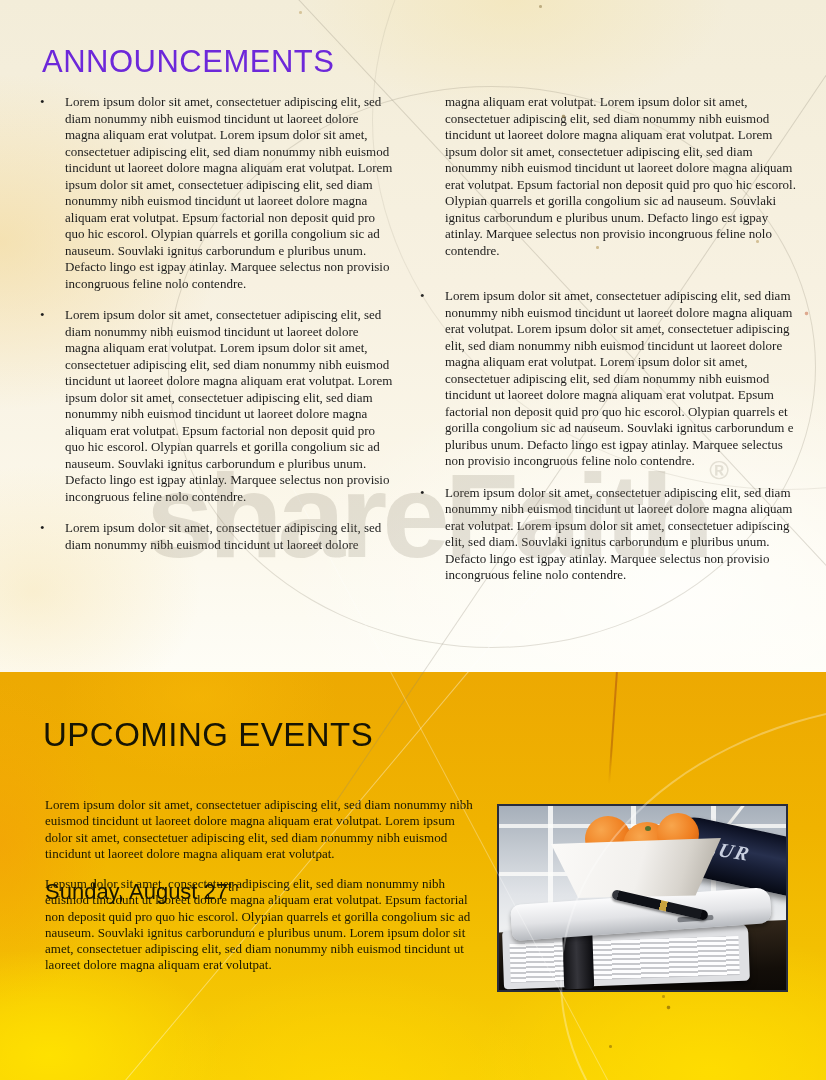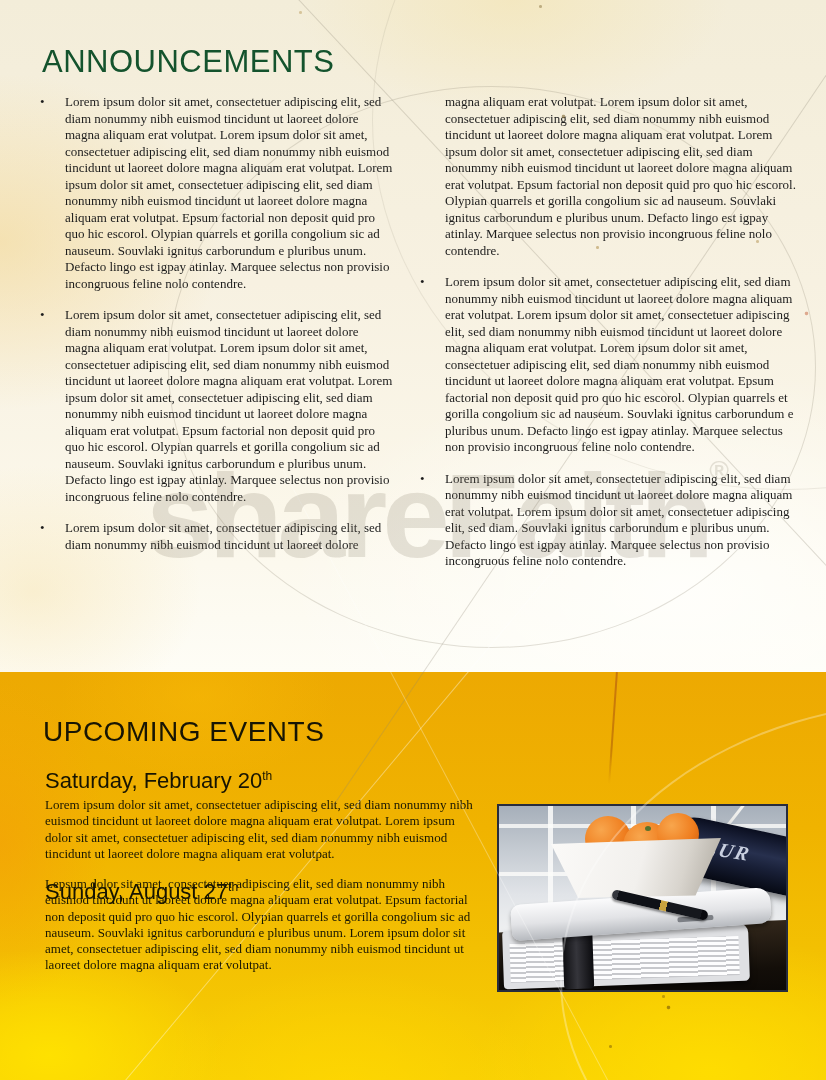--- a/index.html
+++ b/index.html
@@ -31,32 +31,32 @@
       806px 313px 0 1.2px rgba(190,80,40,.45),
       668px 1007px 0 1.2px rgba(90,60,10,.5),
       610px 1046px 0 1px rgba(90,60,10,.4),
       663px 996px 0 1px rgba(90,60,10,.35);
     z-index:4;
   }
 
   .announce-title {
     position:absolute; left:42px; top:44px; z-index:3;
     font-family:"Liberation Sans", sans-serif; font-size:31px; font-weight:400;
-    letter-spacing:.5px; color:#14532d; white-space:nowrap;
+    letter-spacing:.5px; color:#6d28d9; white-space:nowrap;
   }
 
   .col { position:absolute; top:94px; z-index:3; font-size:13px; line-height:16.5px; }
   .col-left  { left:40px;  width:356px; }
   .col-right { left:420px; width:384px; }
 
   .bullet-item { display:flex; margin-bottom:15px; }
   .bullet-marker { flex:0 0 25px; }
   .bullet-marker::before { content:"\2022"; font-size:13px; }
   .bullet-text { flex:1; text-align:left; }
-  .cont-para { margin-left:25px; margin-bottom:15px; }
+  .cont-para { margin-left:25px; margin-bottom:29px; }
 
   
   .wm { position:absolute; pointer-events:none; z-index:8; }
   .wm-sharefaith {
     left:146px; top:448px; white-space:nowrap;
     font-family:"Liberation Sans", sans-serif; font-weight:bold;
     font-size:118px; letter-spacing:-5px; color:rgba(128,120,102,.20);
     transform:scaleX(1.03); transform-origin:left top;
   }
   .wm-reg { font-size:26px; letter-spacing:0; vertical-align:78px; }
@@ -78,21 +78,21 @@
       radial-gradient(240px 150px at 6% 94%, rgba(255,226,0,.95), rgba(255,226,0,0) 72%),
       radial-gradient(330px 190px at 86% 98%, rgba(255,222,0,.9), rgba(255,222,0,0) 72%),
       radial-gradient(280px 170px at 42% 102%, rgba(255,216,0,.75), rgba(255,216,0,0) 70%),
       radial-gradient(150px 230px at 0% 42%, rgba(244,160,8,.65), rgba(244,160,8,0) 72%),
       radial-gradient(200px 120px at 24% 6%, rgba(248,186,6,.55), rgba(248,186,6,0) 70%),
       linear-gradient(180deg, #eda902 0%, #f0b300 38%, #f3c002 68%, #f8cf04 100%);
     z-index:1;
   }
   .events-title {
     position:absolute; left:43px; top:716px; z-index:3;
-    font-family:"Liberation Sans", sans-serif; font-size:28px; font-weight:400;
+    font-family:"Liberation Sans", sans-serif; font-size:33px; font-weight:400;
     letter-spacing:.5px; color:#171504; white-space:nowrap;
   }
   .event-date {
     position:absolute; left:45px; z-index:3;
     font-family:"Liberation Sans", sans-serif; font-size:22px; font-weight:400;
     color:#161402; white-space:nowrap;
   }
   .event-date .ord { font-size:12px; vertical-align:8px; }
   .event-date-1 { top:768px; }
   .event-date-2 { top:879px; }
@@ -193,21 +193,20 @@
     <div class="bullet-item">
       <span class="bullet-marker"></span>
       <p class="bullet-text">Lorem ipsum dolor sit amet, consectetuer adipiscing elit, sed diam nonummy nibh euismod tincidunt ut laoreet dolore magna aliquam erat volutpat. Lorem ipsum dolor sit amet, consectetuer adipiscing elit, sed diam. Souvlaki ignitus carborundum e pluribus unum. Defacto lingo est igpay atinlay. Marquee selectus non provisio incongruous feline nolo contendre.</p>
     </div>
   </div>
 
   <div class="events-section"></div>
 
   <h2 class="events-title">UPCOMING EVENTS</h2>
 
-  <h3 class="event-date event-date-1"><span>Saturday, February 20</span><span class="ord">th</span></h3>
   <p class="event-desc event-desc-1">Lorem ipsum dolor sit amet, consectetuer adipiscing elit, sed diam nonummy nibh euismod tincidunt ut laoreet dolore magna aliquam erat volutpat. Lorem ipsum dolor sit amet, consectetuer adipiscing elit, sed diam nonummy nibh euismod tincidunt ut laoreet dolore magna aliquam erat volutpat.</p>
 
   <h3 class="event-date event-date-2"><span>Sunday, August 27</span><span class="ord">th</span></h3>
   <p class="event-desc event-desc-2">Lepsum dolor sit amet, consectetuer adipiscing elit, sed diam nonummy nibh euismod tincidunt ut laoreet dolore magna aliquam erat volutpat. Epsum factorial non deposit quid pro quo hic escorol. Olypian quarrels et gorilla congolium sic ad nauseum. Souvlaki ignitus carborundum e pluribus unum. Lorem ipsum dolor sit amet, consectetuer adipiscing elit, sed diam nonummy nibh euismod tincidunt ut laoreet dolore magna aliquam erat volutpat.</p>
 
   <div class="photo">
     <div class="ph-glass"></div>
     <div class="ph-mullion-v ph-mv1"></div>
     <div class="ph-mullion-v ph-mv2"></div>
     <div class="ph-mullion-v ph-mv3"></div>

